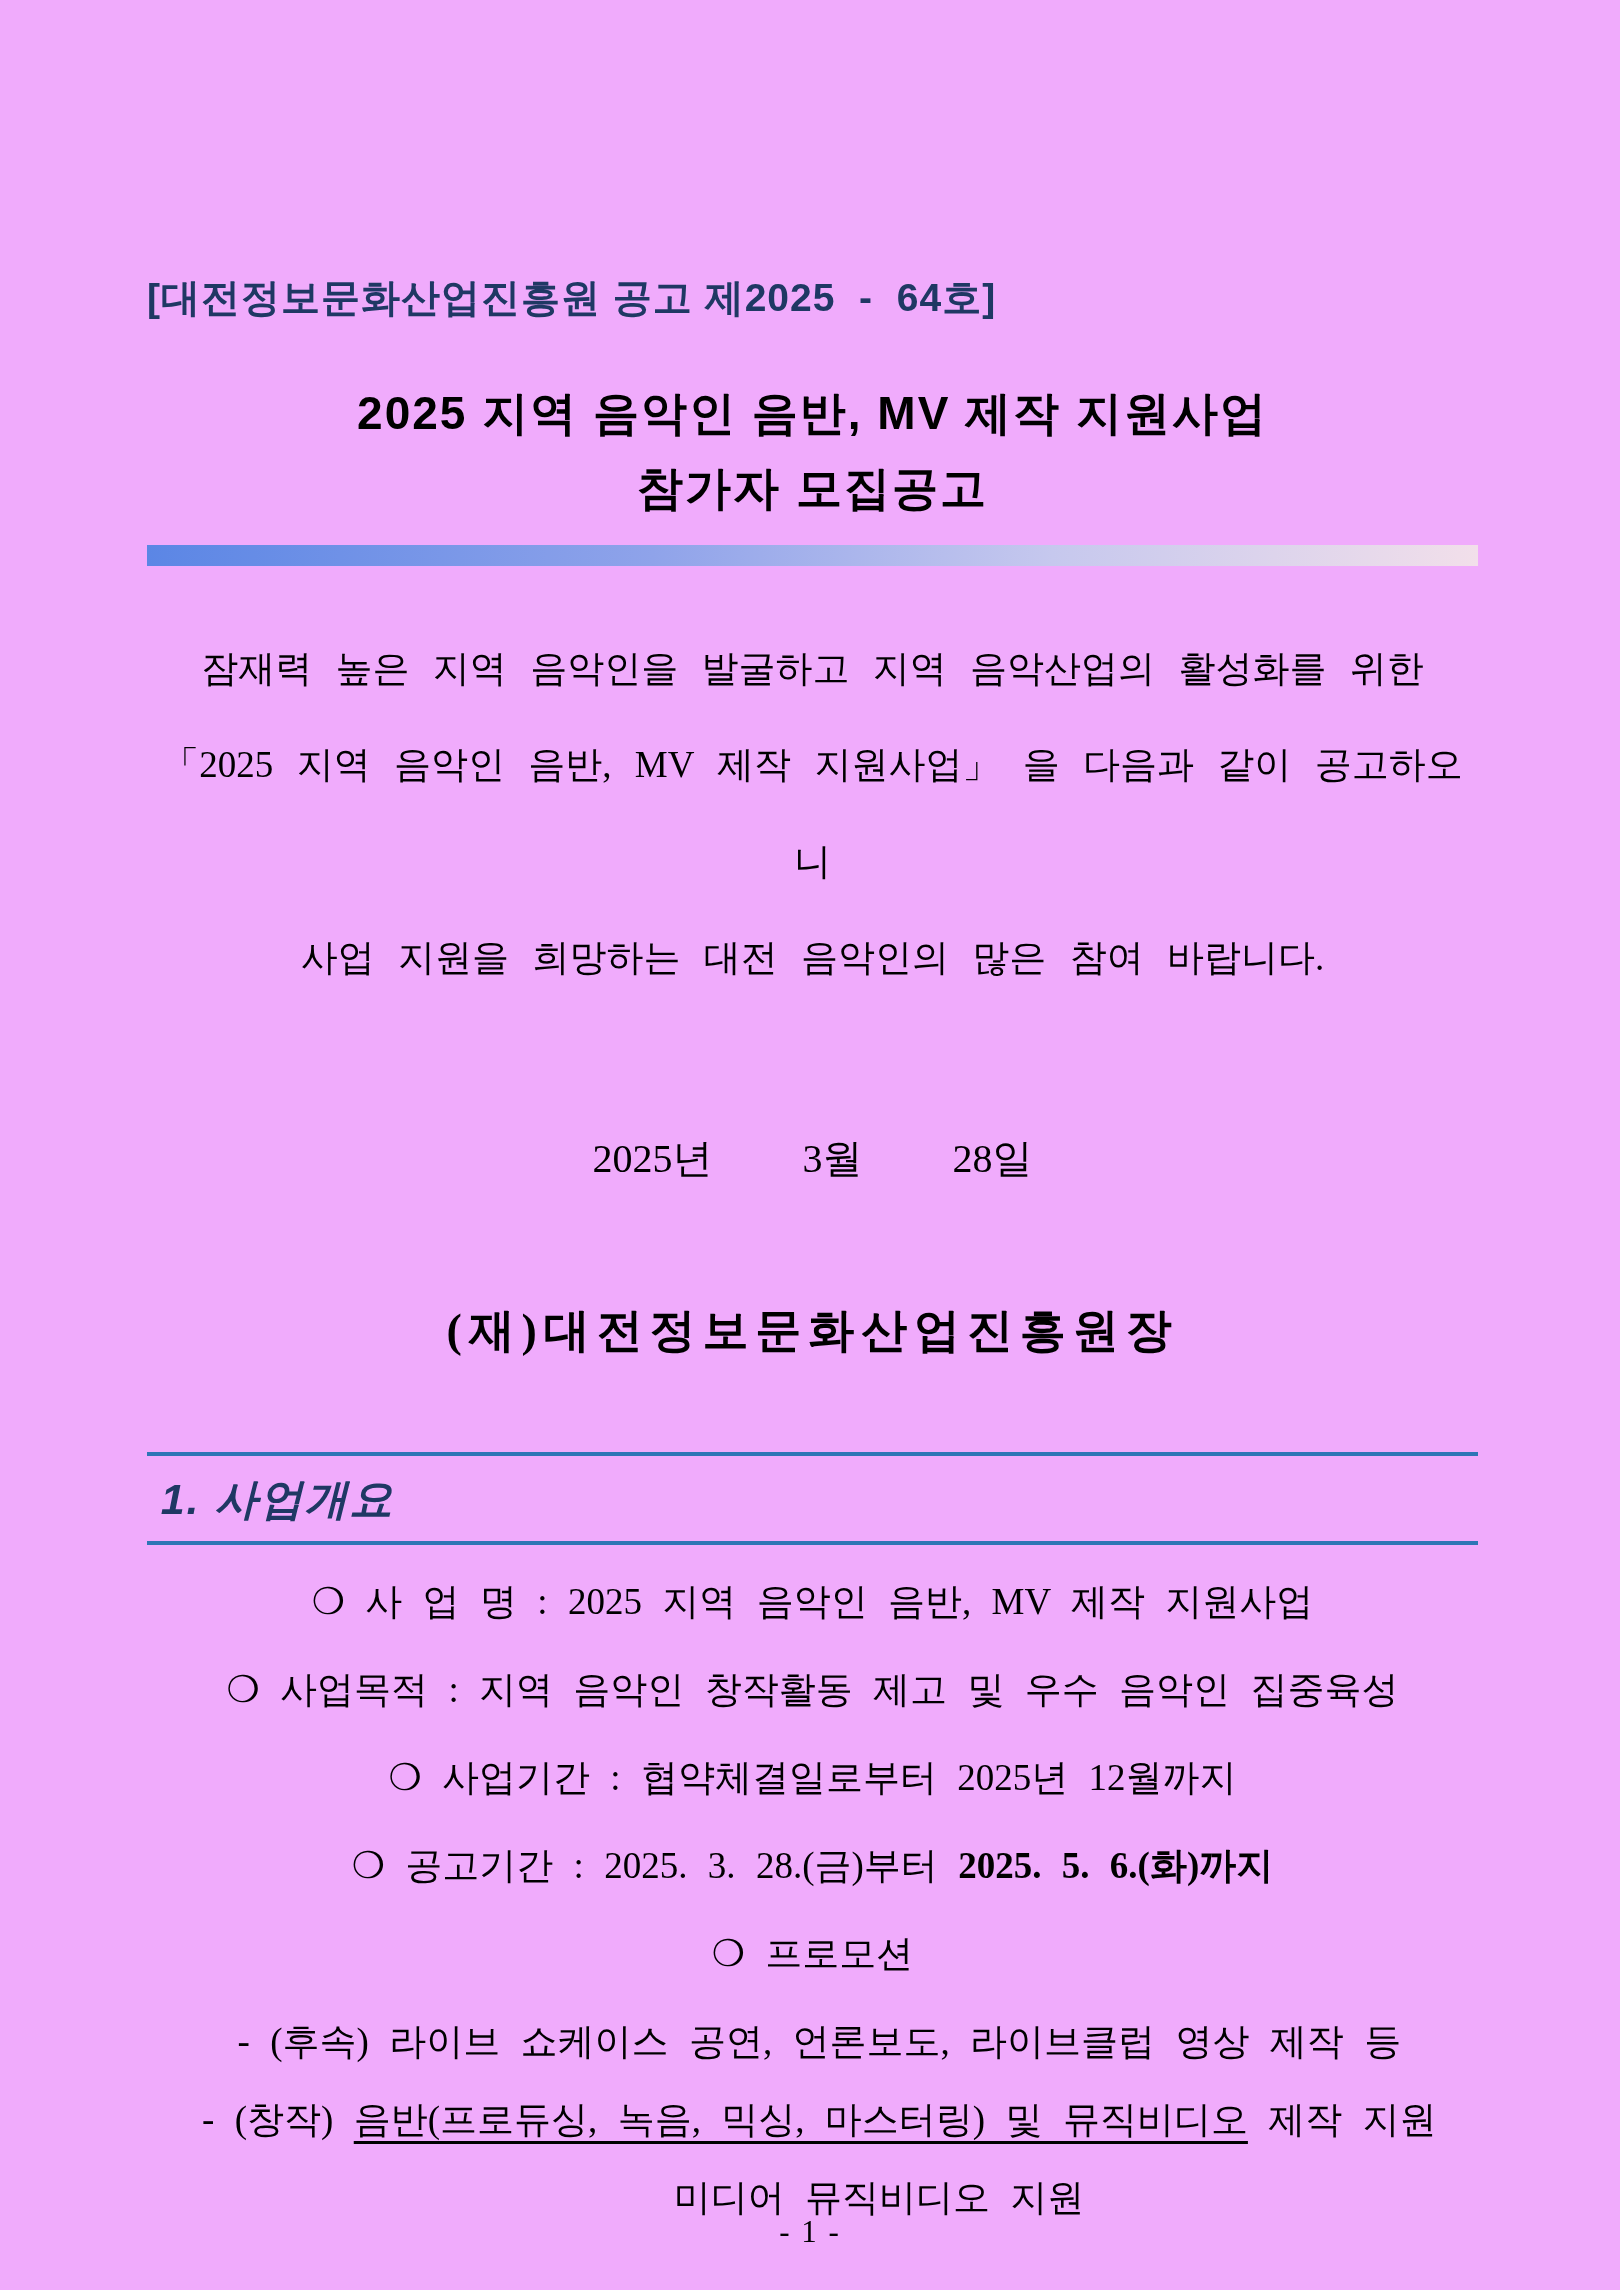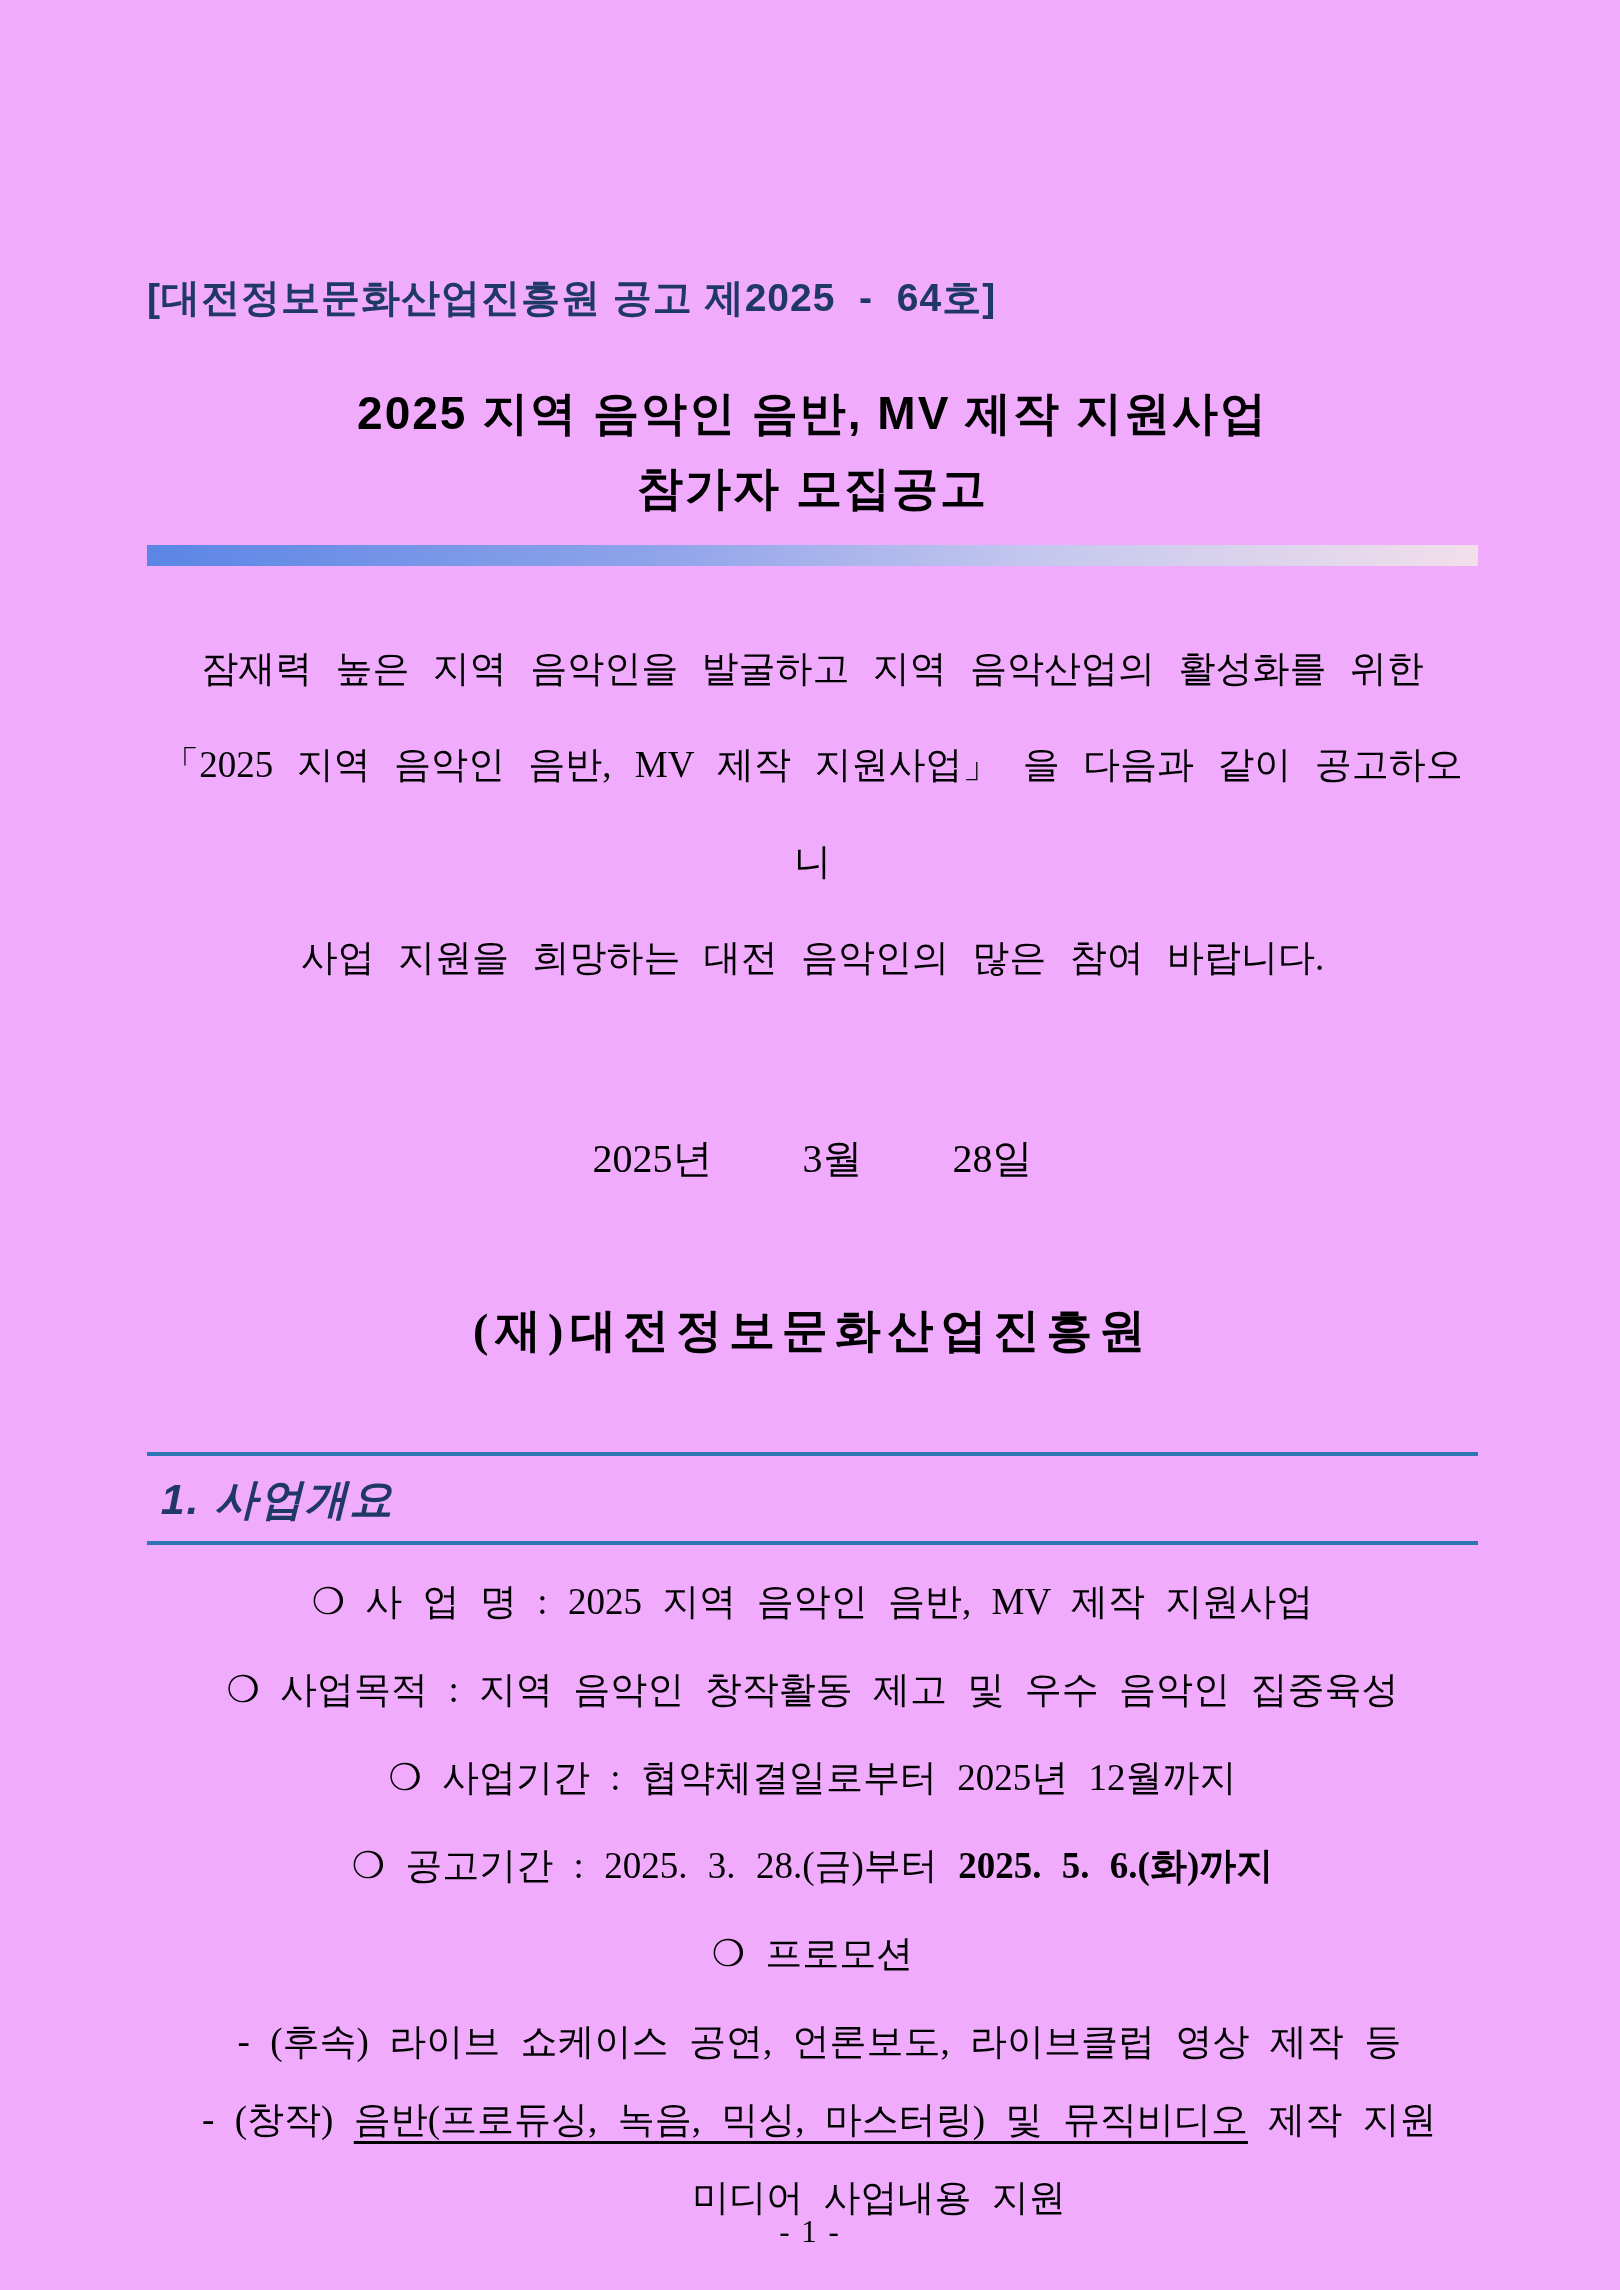--- a/index.html
+++ b/index.html
@@ -136,36 +136,36 @@
     <div class="title-bar"></div>
 
     <div class="intro">
       <div>잠재력 높은 지역 음악인을 발굴하고 지역 음악산업의 활성화를 위한</div>
       <div>「2025 지역 음악인 음반, MV 제작 지원사업」 을 다음과 같이 공고하오니</div>
       <div>사업 지원을 희망하는 대전 음악인의 많은 참여 바랍니다.</div>
     </div>
 
     <div class="date-line">2025년   3월   28일</div>
 
-    <div class="signature">(재)대전정보문화산업진흥원</div>
+    <div class="signature">(재)대전정보문화산업진흥원장</div>
 
     <div class="section-heading">1. 사업개요</div>
 
     <ul class="overview-list">
       <li class="item">❍ 사 업 명 : 2025 지역 음악인 음반, MV 제작 지원사업</li>
       <li class="item">❍ 사업목적 : 지역 음악인 창작활동 제고 및 우수 음악인 집중육성</li>
       <li class="item">❍ 사업기간 : 협약체결일로부터 2025년 12월까지</li>
       <li class="item">
         <span>❍ 공고기간 : 2025. 3. 28.(금)부터 </span><span class="bold-part">2025. 5. 6.(화)까지</span>
       </li>
       <li class="item">❍ 프로모션</li>
       <li class="sub">- (후속) 라이브 쇼케이스 공연, 언론보도, 라이브클럽 영상 제작 등</li>
       <li class="sub">
         <span>- (창작) </span><span class="underline-part">음반(프로듀싱, 녹음, 믹싱, 마스터링) 및 뮤직비디오</span><span> 제작 지원</span>
       </li>
-      <li class="sub-cont">미디어 사업내용 지원</li>
+      <li class="sub-cont">미디어 뮤직비디오 지원</li>
     </ul>
 
   </div>
 
   <div class="page-number">- 1 -</div>
 </div>
 
 
 </body></html>

